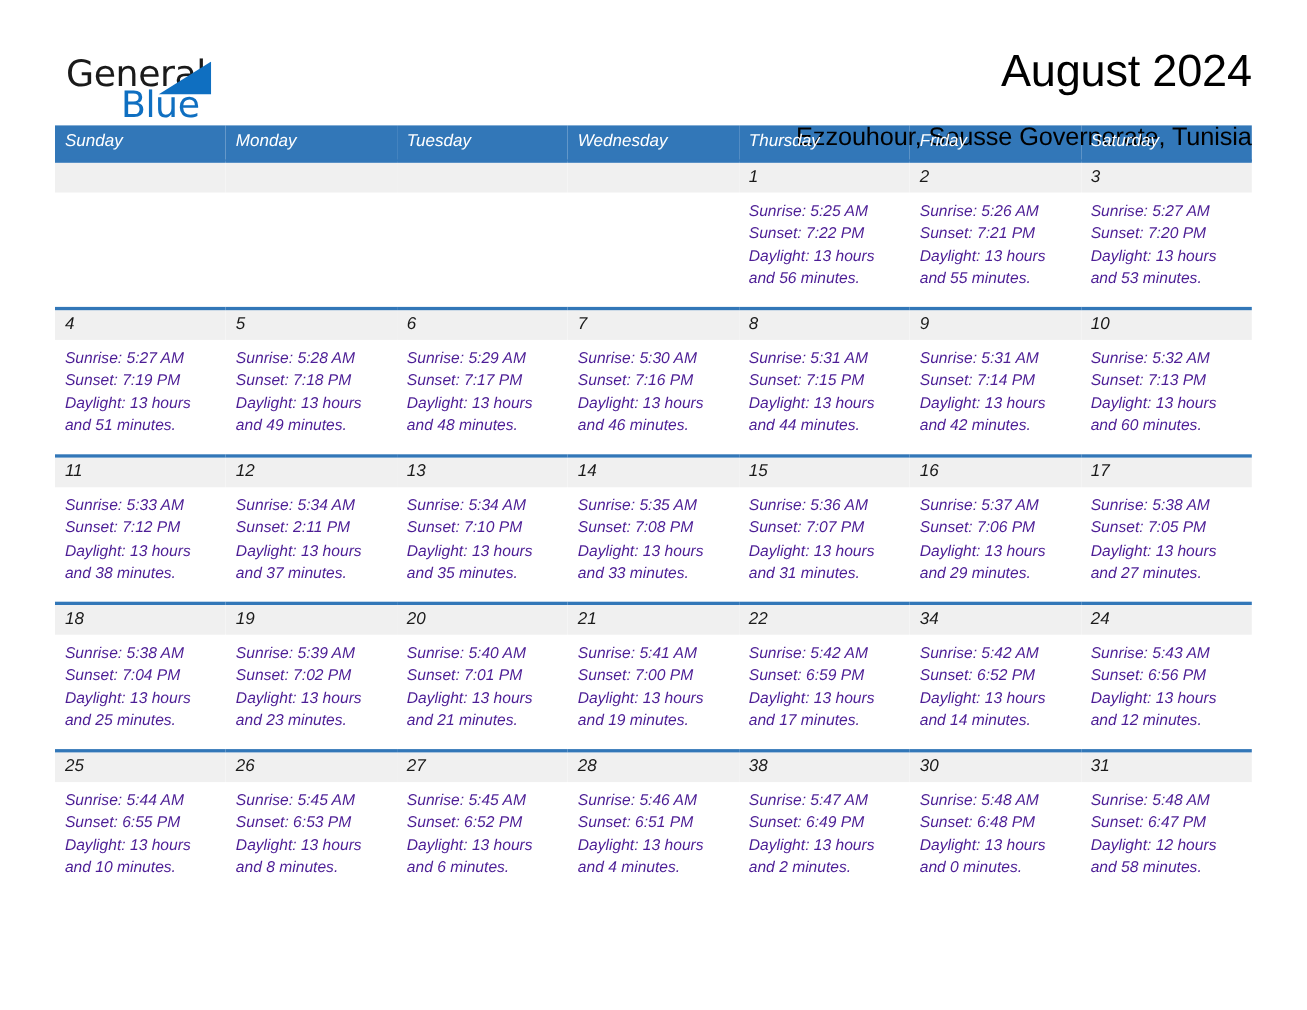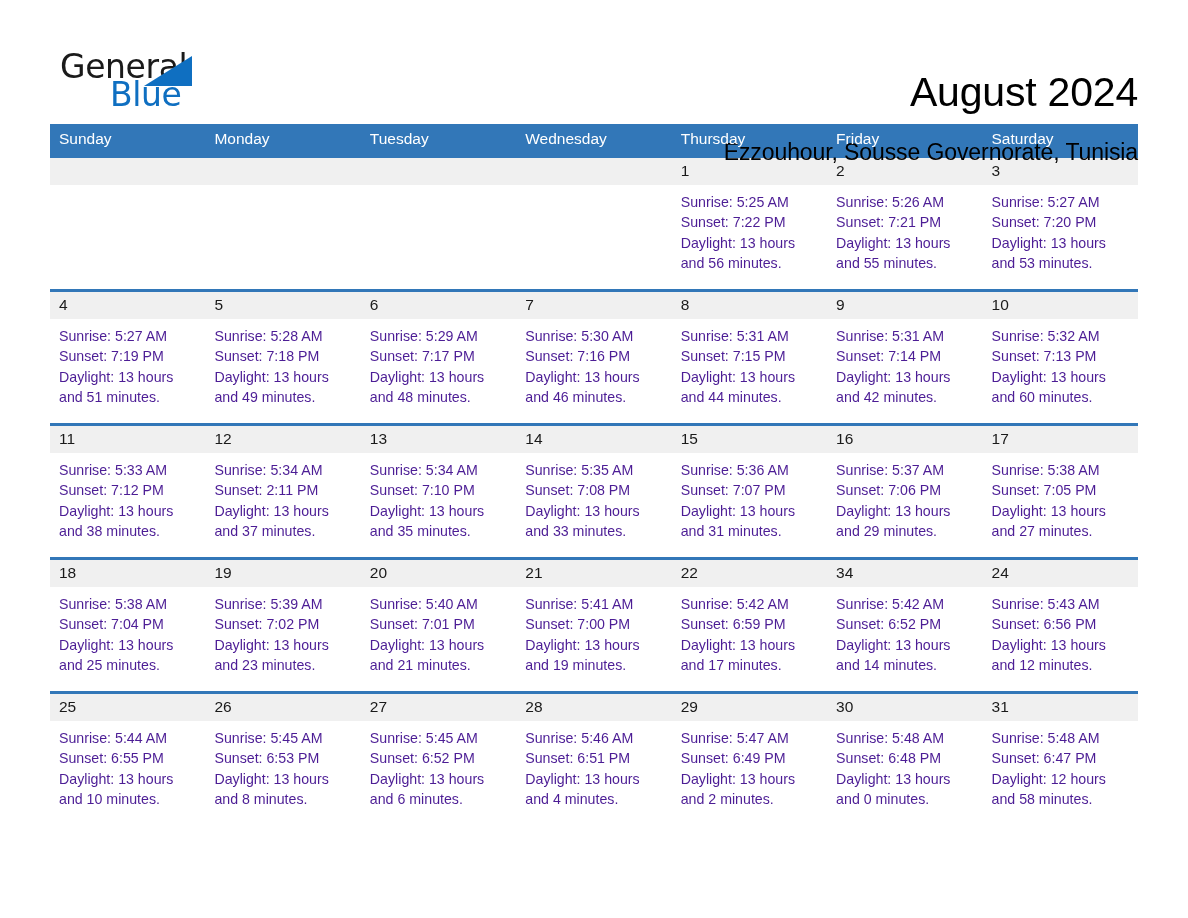--- a/index.html
+++ b/index.html
@@ -67,37 +67,37 @@
   .title-block {
     text-align: right;
     padding-top: 0px;
   }
   .cal-title {
     font-size: 41px;
     font-weight: 400;
     color: #000000;
     line-height: 1.0;
     letter-spacing: -0.2px;
-    margin-top: 28px;
   }
   .cal-subtitle {
     font-size: 23px;
     font-weight: 400;
     color: #000000;
     margin-top: 28px;
     line-height: 1.0;
     letter-spacing: -0.1px;
   }
 
   
   .calendar {
     width: 1088px;
-    margin-top: 16px;
+    margin-top: 6px;
     border-collapse: collapse;
     table-layout: fixed;
+    font-style: italic;
   }
   .calendar th {
     background: #3277b8;
     color: #ffffff;
     font-weight: 400;
     font-size: 15.5px;
     text-align: left;
     padding: 6px 0 7px 9px;
     border: none;
     height: 30px;
@@ -436,21 +436,21 @@
           <td>
             <div class="daynum">28</div>
             <div class="dayinfo">
               <div>Sunrise: 5:46 AM</div>
               <div>Sunset: 6:51 PM</div>
               <div>Daylight: 13 hours</div>
               <div>and 4 minutes.</div>
             </div>
           </td>
           <td>
-            <div class="daynum">29</div>
+            <div class="daynum">38</div>
             <div class="dayinfo">
               <div>Sunrise: 5:47 AM</div>
               <div>Sunset: 6:49 PM</div>
               <div>Daylight: 13 hours</div>
               <div>and 2 minutes.</div>
             </div>
           </td>
           <td>
             <div class="daynum">30</div>
             <div class="dayinfo">

